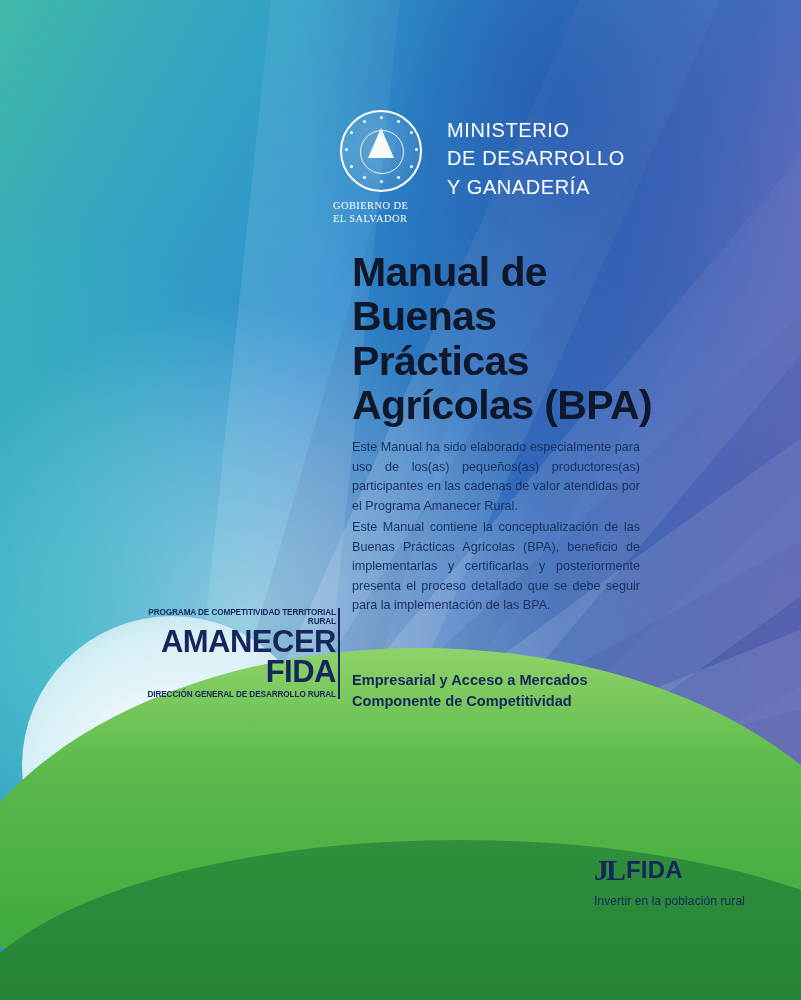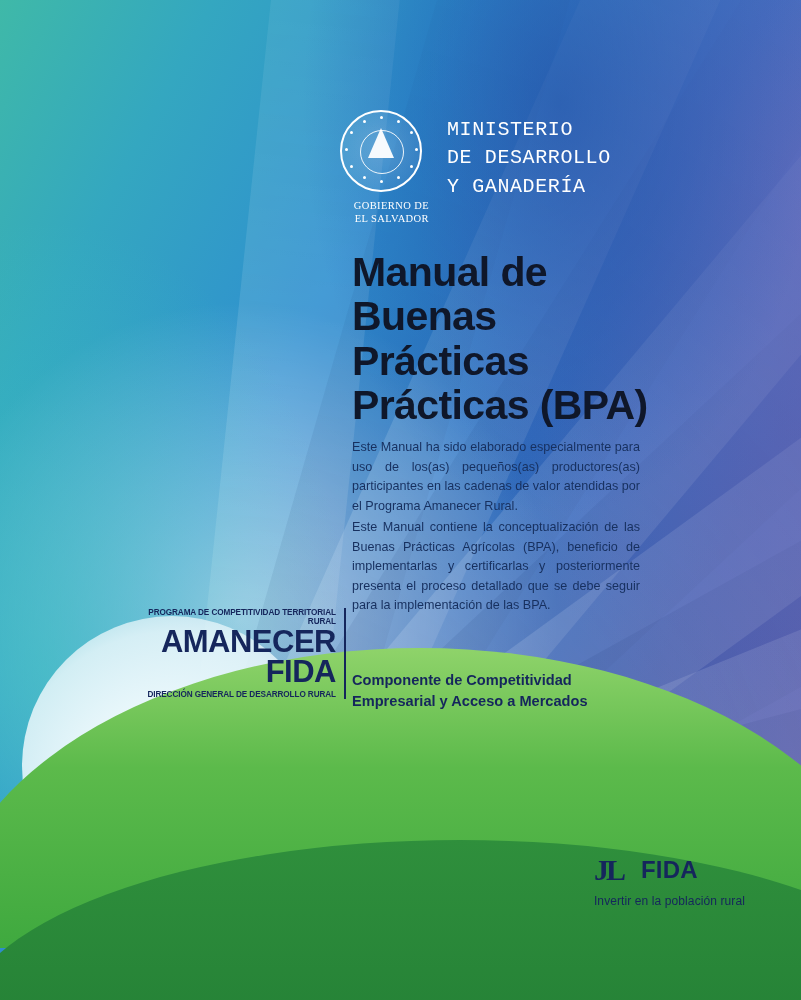--- a/index.html
+++ b/index.html
@@ -102,21 +102,21 @@
   .crest-block {
     position: absolute;
     left: 333px;
     top: 110px;
     display: flex;
     align-items: flex-start;
     gap: 18px;
   }
   .crest {
     width: 96px;
-    text-align: right;
+    text-align: left;
     color: #ffffff;
   }
   .crest-seal {
     width: 78px;
     height: 78px;
     margin: 0 auto;
     border-radius: 50%;
     border: 2px solid #ffffff;
     position: relative;
     background: radial-gradient(circle at 50% 45%, rgba(255,255,255,0.18), rgba(255,255,255,0.02));
@@ -152,21 +152,21 @@
   }
   .crest-text {
     font-family: "Liberation Serif", serif;
     font-size: 10.5px;
     letter-spacing: 0.4px;
     line-height: 1.25;
     margin-top: 7px;
     color: #ffffff;
   }
   .ministry {
-    font-family: Liberation Mono, monospace;
+    font-family: Liberation Sans, sans-serif;
     color: #ffffff;
     font-size: 20px;
     line-height: 1.42;
     letter-spacing: 0.6px;
     padding-top: 6px;
   }
 
   
   .title {
     position: absolute;
@@ -196,21 +196,21 @@
 
   
   .amanecer {
     position: absolute;
     left: 146px;
     top: 608px;
     width: 190px;
     text-align: right;
     color: #15265c;
     border-right: 2px solid #15265c;
-    padding-right: 8px;
+    padding-right: 2px;
   }
   .amanecer .kicker {
     font-size: 8.2px;
     font-weight: bold;
     letter-spacing: -0.1px;
     line-height: 1.1;
   }
   .amanecer .word1 {
     font-size: 31px;
     font-weight: bold;
@@ -247,21 +247,21 @@
   .fida {
     position: absolute;
     right: 56px;
     bottom: 92px;
     color: #15265c;
     text-align: left;
   }
   .fida-row {
     display: flex;
     align-items: center;
-    gap: 18px;
+    gap: 3px;
   }
   .fida-mark {
     font-family: "Liberation Serif", serif;
     font-size: 30px;
     font-weight: bold;
     line-height: 1;
     letter-spacing: -3px;
   }
   .fida-name {
     font-size: 24px;
@@ -332,38 +332,38 @@
         <div>MINISTERIO</div>
         <div>DE DESARROLLO</div>
         <div>Y GANADERÍA</div>
       </div>
     </div>
 
     <div class="title">
       <div>Manual de</div>
       <div>Buenas</div>
       <div>Prácticas</div>
-      <div>Prácticas (BPA)</div>
+      <div>Agrícolas (BPA)</div>
     </div>
 
     <div class="blurb">
       <p>Este Manual ha sido elaborado especialmente para uso de los(as) pequeños(as) productores(as) participantes en las cadenas de valor atendidas por el Programa Amanecer Rural.</p>
       <p>Este Manual contiene la conceptualización de las Buenas Prácticas Agrícolas (BPA), beneficio de implementarlas y certificarlas y posteriormente presenta el proceso detallado que se debe seguir para la implementación de las BPA.</p>
     </div>
 
     <div class="amanecer">
       <div class="kicker">PROGRAMA DE COMPETITIVIDAD TERRITORIAL RURAL</div>
       <div class="word1">AMANECER</div>
       <div class="word2">FIDA</div>
       <div class="sub">DIRECCIÓN GENERAL DE DESARROLLO RURAL</div>
     </div>
 
     <div class="component">
+      <div>Empresarial y Acceso a Mercados</div>
       <div>Componente de Competitividad</div>
-      <div>Empresarial y Acceso a Mercados</div>
     </div>
 
     <div class="fida">
       <div class="fida-row">
         <span class="fida-mark">JL</span>
         <span class="fida-name">FIDA</span>
       </div>
       <div class="fida-tag">Invertir en la población rural</div>
     </div>
 

